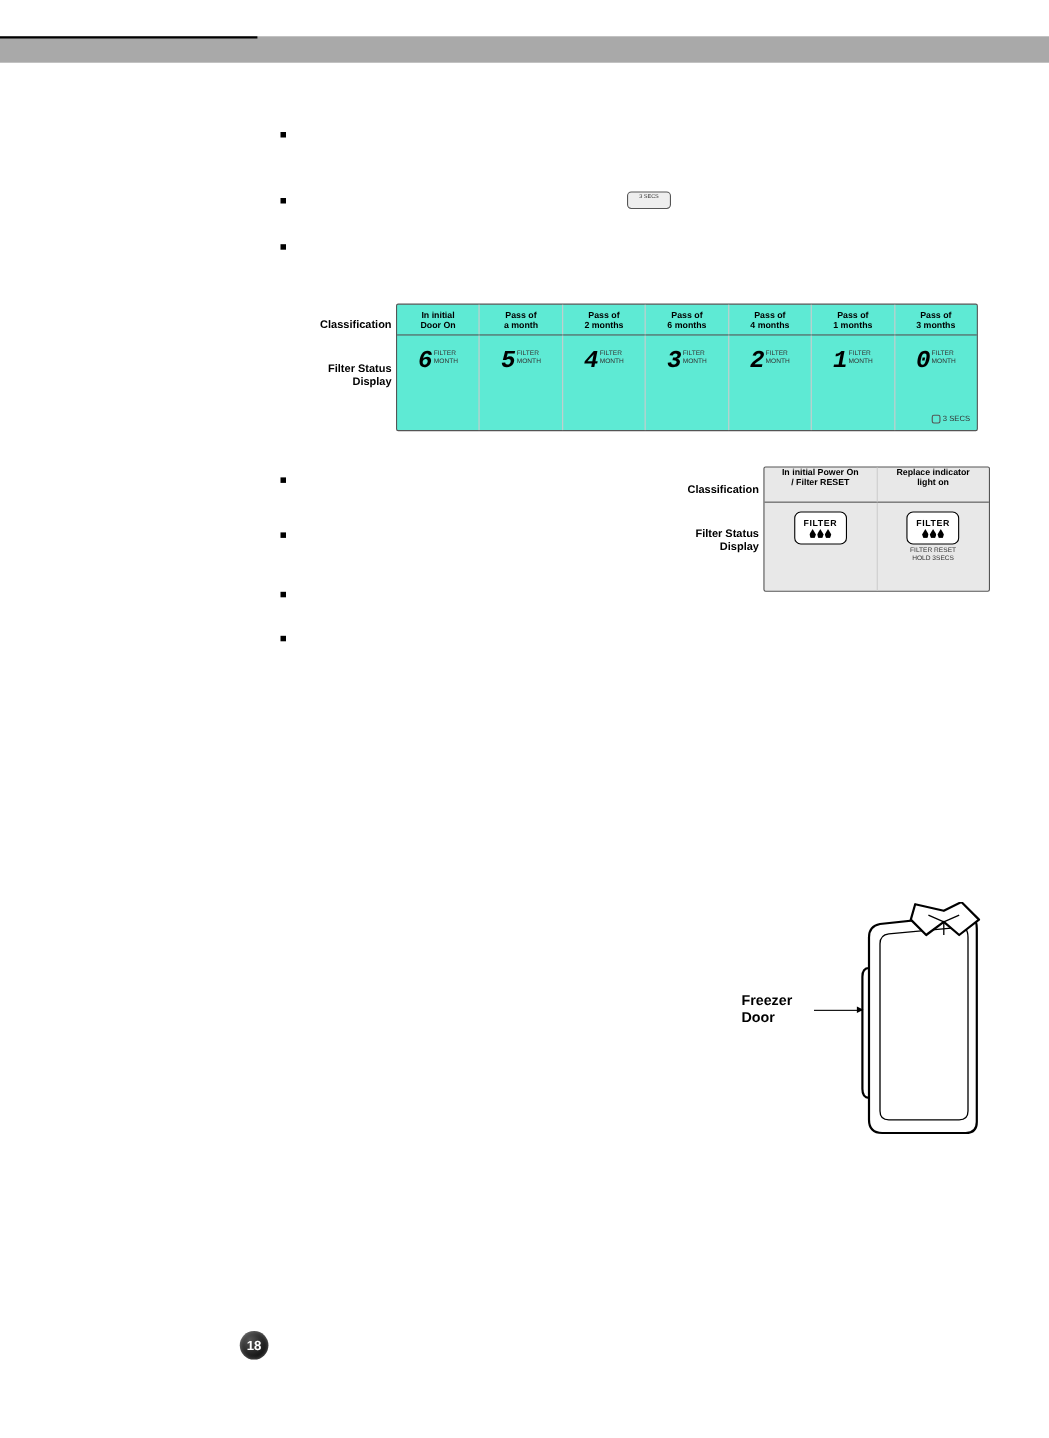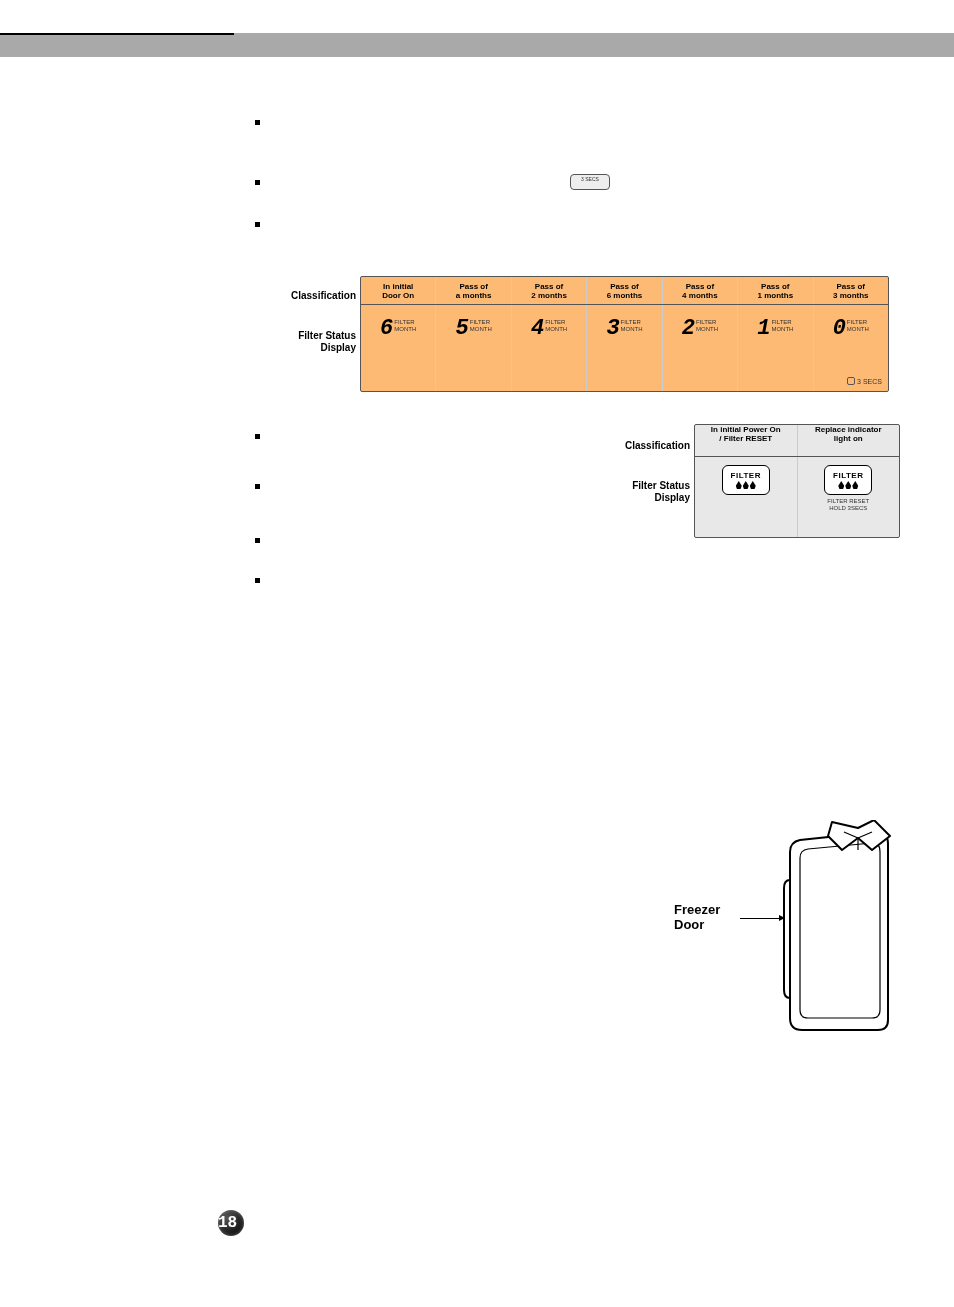--- a/index.html
+++ b/index.html
@@ -79,21 +79,21 @@
   }
   .lbl-class { position: absolute; top: 14px; right: 0; }
   .lbl-fsd   { position: absolute; top: 54px; right: 0; line-height: 12px; }
 
   .table1-box {
     position: absolute;
     left: 96px;
     top: 0;
     width: 529px;
     height: 116px;
-    background: #fdba74;
+    background: #5eead4;
     border: 1px solid #555;
     border-radius: 2px;
   }
   .t1-head {
     position: absolute;
     top: 0;
     left: 0;
     right: 0;
     height: 28px;
     border-bottom: 1px solid #555;
@@ -296,26 +296,26 @@
   
   .pagenum {
     position: absolute;
     top: 1210px;
     left: 218px;
     width: 26px;
     height: 26px;
     border-radius: 50%;
     background: radial-gradient(circle at 35% 30%, #555 0%, #111 70%, #000 100%);
     color: #fff;
-    font-size: 16px;
+    font-size: 12px;
     font-weight: bold;
     display: flex;
     align-items: center;
+    justify-content: center;
     box-shadow: inset 0 0 4px rgba(255,255,255,0.4);
-    font-family: Liberation Mono, monospace;
   }
 </style>
 </head>
 <body>
 
 <div class="top-bar"></div>
 <div class="top-rule"></div>
 
 <div class="bullet b1"></div>
 <div class="bullet b2"></div>
@@ -333,21 +333,21 @@
   <div class="table1-labels-col">
     <div class="lbl lbl-class">Classification</div>
     <div class="lbl lbl-fsd">
       <span>Filter Status</span><br>
       <span>Display</span>
     </div>
   </div>
   <div class="table1-box">
     <div class="t1-head">
       <div><span>In initial</span><br><span>Door On</span></div>
-      <div><span>Pass of</span><br><span>a months</span></div>
+      <div><span>Pass of</span><br><span>a month</span></div>
       <div><span>Pass of</span><br><span>2 months</span></div>
       <div><span>Pass of</span><br><span>6 months</span></div>
       <div><span>Pass of</span><br><span>4 months</span></div>
       <div><span>Pass of</span><br><span>1 months</span></div>
       <div><span>Pass of</span><br><span>3 months</span></div>
     </div>
     <div class="t1-body">
       <div class="t1-cell">
         <span class="segdigit">6</span>
         <span class="fm-label"><span>FILTER</span><br><span>MONTH</span></span>

